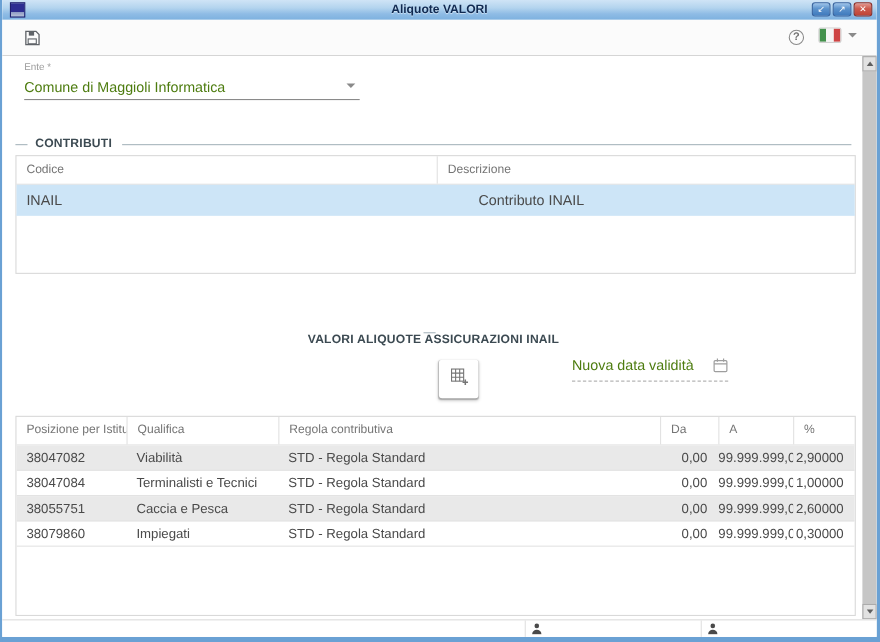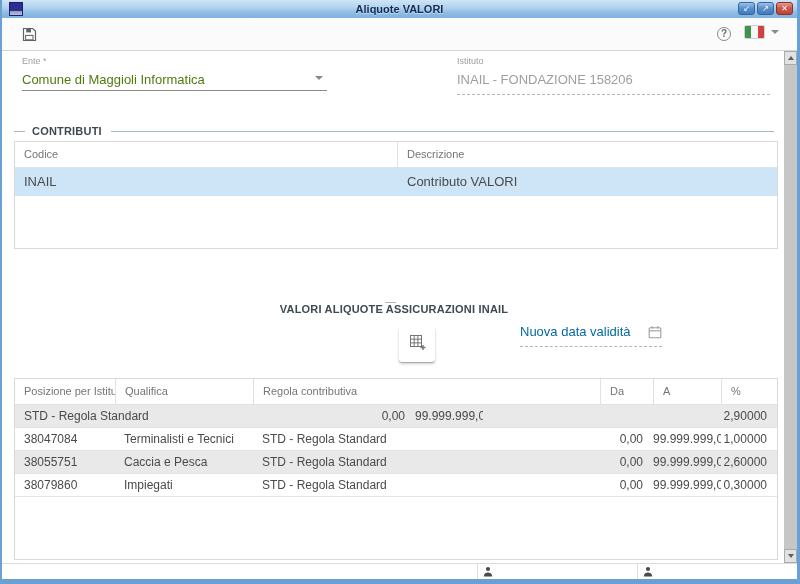--- a/index.html
+++ b/index.html
@@ -92,37 +92,37 @@
   
   .ctable {
     position: absolute; left: 12px; top: 90px; width: 764px; height: 108px;
     border: 1px solid #d9d9d9; background: #fff;
   }
   .crow { display: flex; }
   .crow.chead { height: 26px; border-bottom: 1px solid #e2e2e2; }
   .crow.chead .ccell { font-size: 11px; color: #757575; line-height: 25px; }
   .crow.cdata { height: 28px; }
   .crow.cdata .ccell { font-size: 13px; color: #4a4a4a; line-height: 28px; }
-  .crow.cdata { border-bottom: 1px solid #efefef; }
+  .crow.cdata { border-bottom: 1px solid #efefef; gap: 28px; }
   .crow.selected { background: #cde5f7; border-bottom: 1px solid #cde5f7; }
   .ccell { padding-left: 9px; overflow: hidden; white-space: nowrap; }
   .ccell.cc1 { width: 383px; }
   .ccell.cc2 { flex: 1; }
   .crow.chead .ccell.cc1 { border-right: 1px solid #e2e2e2; }
 
   
   .f-validi { left: 20px; top: 267px; width: 120px; }
   .grid-add-btn {
     position: absolute; left: 397px; top: 276px; width: 36px; height: 35px;
     background: #fff; border-radius: 3px;
     box-shadow: 0 1px 1px rgba(0,0,0,.22), 0 2px 3px rgba(0,0,0,.18);
     display: flex; align-items: center; justify-content: center;
   }
   .f-nuova { left: 518px; top: 271px; width: 142px; }
-  .f-nuova .fvalue { color: #0369a1; padding-right: 18px; }
+  .f-nuova .fvalue { color: #4d7c0f; padding-right: 18px; }
   .cal-icon { position: absolute; right: 0; top: 3px; }
 
   
   .vtable {
     position: absolute; left: 12px; top: 327px; width: 764px; height: 182px;
     border: 1px solid #d9d9d9; background: #fff; overflow: hidden;
   }
   .vrow { display: flex; }
   .vrow.vhead { height: 26px; border-bottom: 1px solid #e2e2e2; }
   .vrow.vhead .vcell { font-size: 11px; color: #757575; line-height: 25px; }
@@ -203,39 +203,35 @@
   </div>
 
   <div class="content">
 
     <div class="field u-solid f-ente">
       <div class="flabel">Ente *</div>
       <div class="fvalue">Comune di Maggioli Informatica</div>
       <div class="caret" style="position:absolute; right:4px; bottom:10px;"></div>
     </div>
 
-    <div class="field u-dashed f-istituto">
-      <div class="flabel">Istituto</div>
-      <div class="fvalue disabled">INAIL - FONDAZIONE 158206</div>
-    </div>
 
     <div class="section-header sh-contributi">
       <div class="dash"></div>
       <div class="stitle">CONTRIBUTI</div>
       <div class="line"></div>
     </div>
 
     <div class="ctable">
       <div class="crow chead">
         <div class="ccell cc1">Codice</div>
         <div class="ccell cc2">Descrizione</div>
       </div>
       <div class="crow cdata selected">
         <div class="ccell cc1">INAIL</div>
-        <div class="ccell cc2">Contributo VALORI</div>
+        <div class="ccell cc2">Contributo INAIL</div>
       </div>
     </div>
 
     <div class="section-header sh-valori">
       <div class="dash"></div>
       <div class="stitle">VALORI ALIQUOTE ASSICURAZIONI INAIL</div>
       <div class="line"></div>
     </div>
 
 
@@ -267,20 +263,22 @@
     <div class="vtable">
       <div class="vrow vhead">
         <div class="vcell vc1">Posizione per Istituto</div>
         <div class="vcell vc2">Qualifica</div>
         <div class="vcell vc3">Regola contributiva</div>
         <div class="vcell vc4">Da</div>
         <div class="vcell vc5">A</div>
         <div class="vcell vc6">%</div>
       </div>
       <div class="vrow vdata">
+        <div class="vcell vc1">38047082</div>
+        <div class="vcell vc2">Viabilità</div>
         <div class="vcell vc3">STD - Regola Standard</div>
         <div class="vcell vc4">0,00</div>
         <div class="vcell vc5">99.999.999,00</div>
         <div class="vcell vc6">2,90000</div>
       </div>
       <div class="vrow vdata">
         <div class="vcell vc1">38047084</div>
         <div class="vcell vc2">Terminalisti e Tecnici</div>
         <div class="vcell vc3">STD - Regola Standard</div>
         <div class="vcell vc4">0,00</div>

